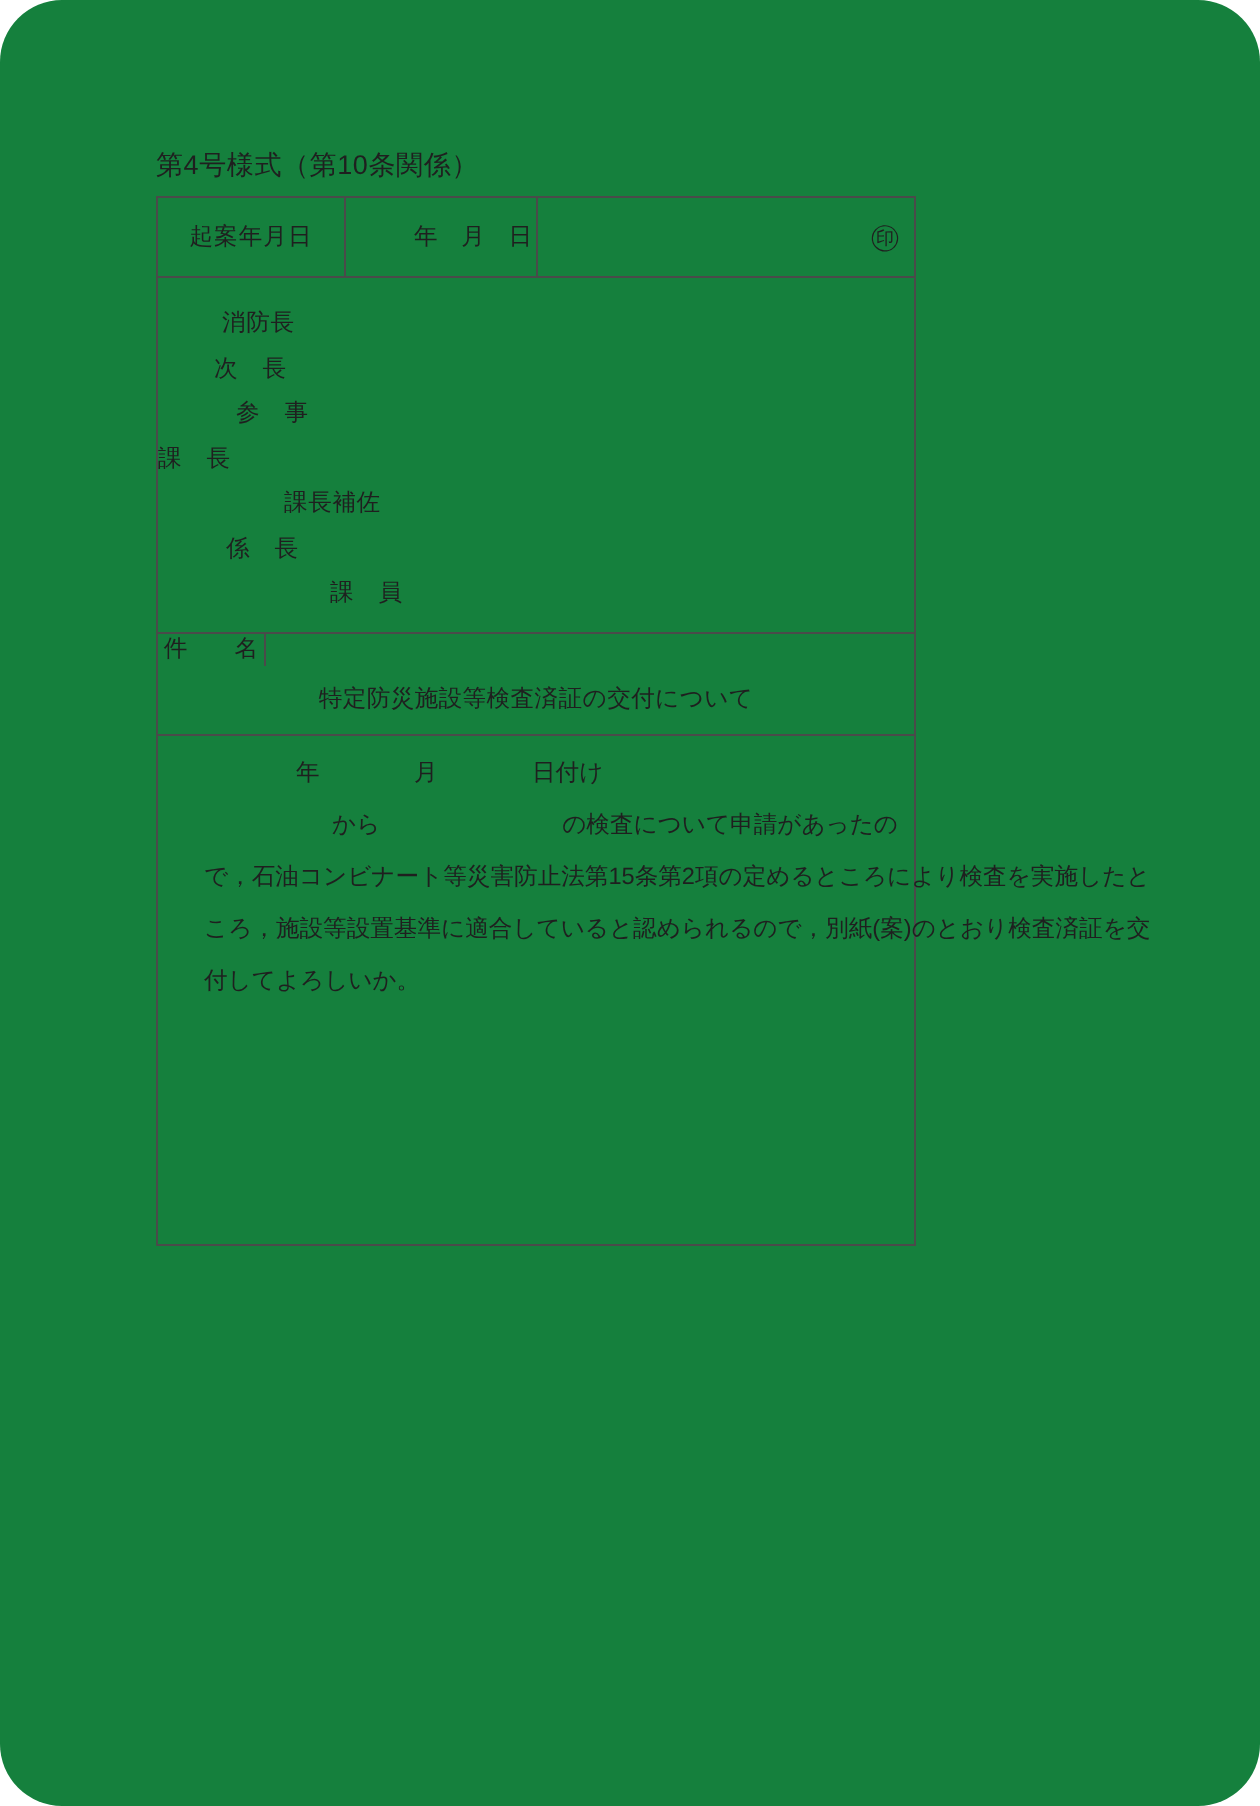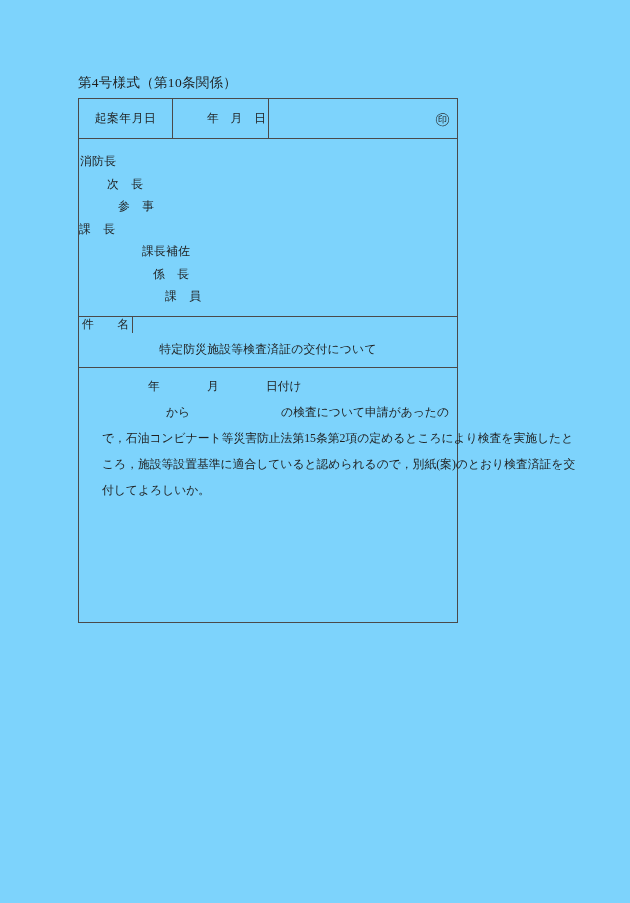--- a/index.html
+++ b/index.html
@@ -1,25 +1,26 @@
 <!DOCTYPE html>
 <html lang="ja"><head>
 <meta charset="utf-8">
 <style>
   html,body{margin:0;padding:0;}
   body{background:#ffffff;}
   .page{
     position:relative;
     width:630px;
     height:903px;
-    background:#7dd3fc;
-    font-family:Liberation Serif, serif;
+    background:#15803d;
+    font-family:Liberation Sans, sans-serif;
     color:#1f1f1f;
     font-size:11.8px;
     overflow:hidden;
+    border-radius:31px;
   }
   .doc-title{
     position:absolute;
     left:78px;
     top:74px;
     font-size:13.5px;
     letter-spacing:0.3px;
     white-space:pre;
   }
   .form-table{
@@ -46,26 +47,26 @@
     position:absolute;
     right:7px;
     top:50%;
     transform:translateY(-50%);
     font-size:15px;
     line-height:1;
   }
   
   .row2{height:178px;padding-top:11px;}
   .pos{line-height:22.5px;white-space:pre;letter-spacing:0.3px;}
-  .pos0{margin-left:1px;}
+  .pos0{margin-left:32px;}
   .pos1{margin-left:28px;}
   .pos2{margin-left:39px;}
   .pos3{}
   .pos4{margin-left:63px;}
-  .pos5{margin-left:74px;}
+  .pos5{margin-left:34px;}
   .pos6{margin-left:86px;}
   
   .row3{display:flex;height:51px;flex-direction:column;}
   .subj-label{
     width:54px;
     border-right:1px solid #4a4a4a;
     display:flex;align-items:center;justify-content:center;
     white-space:pre;
   }
   .subj-value{flex:1;display:flex;align-items:center;justify-content:center;letter-spacing:0.2px;}

